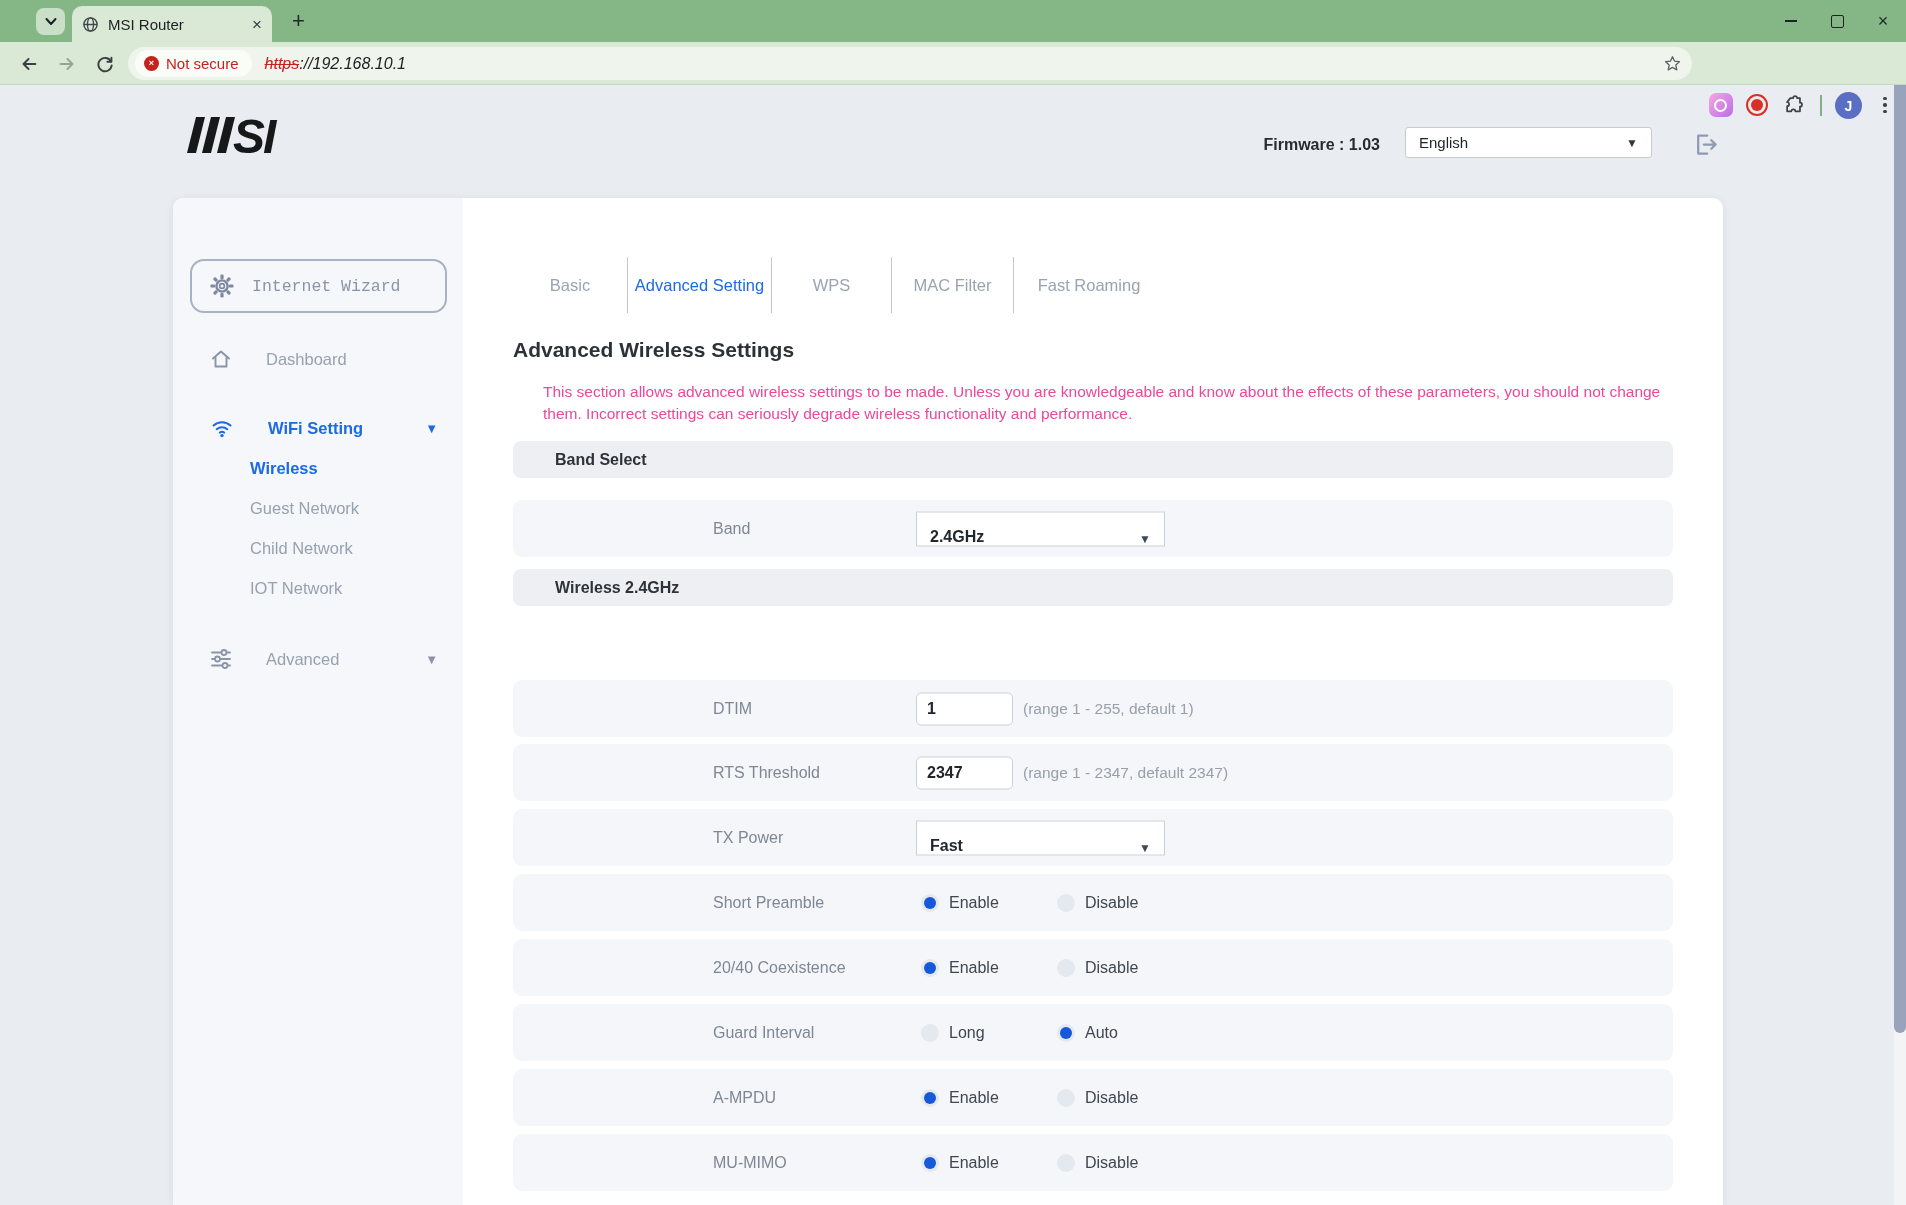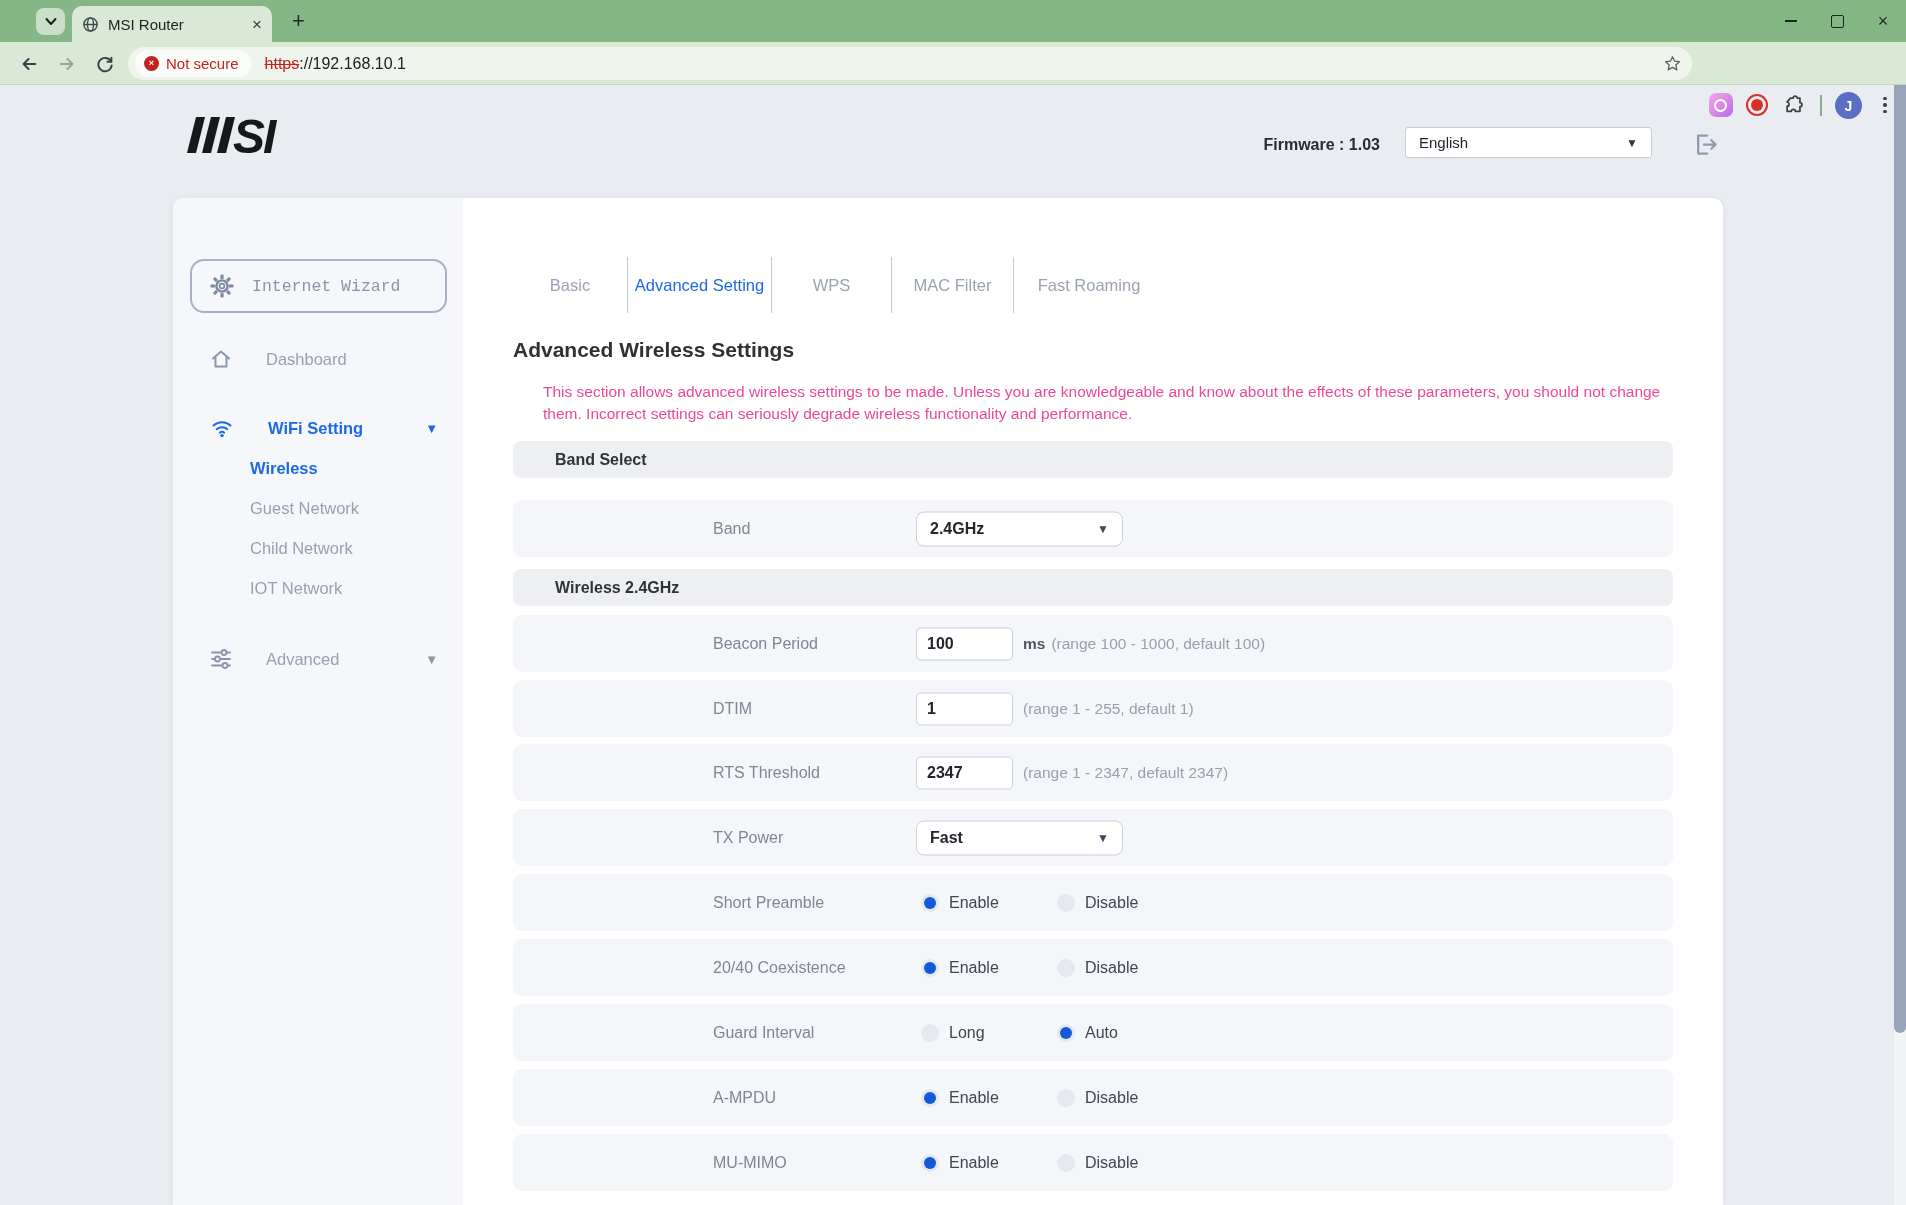--- a/index.html
+++ b/index.html
@@ -17,21 +17,21 @@
   .min-glyph{width:12px;height:2px;background:#1f2328;}
   .max-glyph{width:11px;height:11px;border:1.6px solid #1f2328;border-radius:2px;}
   .close-glyph{font-size:18px;color:#1f2328;line-height:1;}
 
   .toolbar{position:absolute;left:0;top:42px;width:100%;height:43px;background:#d9e9d6;border-bottom:1px solid #c3d8c0;box-sizing:border-box;}
   .navbtn{position:absolute;top:9px;width:26px;height:26px;display:flex;align-items:center;justify-content:center;cursor:pointer;}
   .urlbar{position:absolute;left:128px;top:5px;width:1564px;height:33px;border-radius:17px;background:#eff5ec;display:flex;align-items:center;}
   .chip{margin-left:7px;height:27px;border-radius:14px;background:#fafcf8;display:flex;align-items:center;gap:7px;padding:0 13px 0 9px;cursor:pointer;}
   .chip-icon{width:15px;height:15px;border-radius:50%;background:#c5221f;color:#fff;font-size:9px;font-weight:bold;display:flex;align-items:center;justify-content:center;line-height:1;}
   .chip-text{font-size:15px;color:#c5221f;white-space:nowrap;}
-  .url{margin-left:13px;font-size:16px;color:#202124;white-space:nowrap;}
+  .url{margin-left:13px;font-size:16px;color:#202124;white-space:nowrap;font-style:italic;}
   .url .scheme{color:#c5221f;text-decoration:line-through;}
   .star{margin-left:auto;margin-right:10px;cursor:pointer;display:flex;}
   .ext{position:absolute;top:51px;cursor:pointer;}
   .ext-pink{width:24px;height:24px;border-radius:7px;background:linear-gradient(135deg,#f6a9e0,#b96ce8);position:relative;}
   .ext-pink::after{content:"";position:absolute;left:5px;top:6px;width:9px;height:9px;border:2.5px solid #ffffff;border-radius:50%;}
   .ext-red{width:22px;height:22px;border-radius:50%;border:2px solid #d93025;box-sizing:border-box;display:flex;align-items:center;justify-content:center;}
   .ext-red::after{content:"";width:12px;height:12px;border-radius:50%;background:#d93025;}
   .tb-divider{position:absolute;left:1820px;top:53px;width:2px;height:21px;background:#84ae86;}
   .avatar{position:absolute;left:1835px;top:50px;width:27px;height:27px;border-radius:50%;background:#5a6ec4;color:#fff;font-size:14px;font-weight:bold;display:flex;align-items:center;justify-content:center;cursor:pointer;}
   .kebab{position:absolute;left:1876px;top:51px;width:18px;height:24px;display:flex;flex-direction:column;align-items:center;justify-content:center;gap:3px;cursor:pointer;}
@@ -65,21 +65,21 @@
   .ptab.active{color:#1d6ae5;font-weight:500;}
   .page-title{position:absolute;left:50px;top:140px;font-size:21px;font-weight:bold;color:#2d3237;}
   .page-desc{position:absolute;left:64px;top:183px;width:1150px;font-size:15.5px;line-height:21.5px;color:#ec4899;margin-left:16px;}
   .section-bar{position:absolute;left:50px;width:1160px;height:37px;background:#edeff3;border-radius:8px;display:flex;align-items:center;padding-left:42px;box-sizing:border-box;font-size:16px;font-weight:bold;color:#2d3339;}
   .row{position:absolute;left:50px;width:1160px;height:57px;background:#f5f6f9;border-radius:9px;}
   .row-label{position:absolute;left:200px;top:50%;transform:translateY(-50%);font-size:16px;color:#7e8795;white-space:nowrap;}
   .row-ctl{position:absolute;left:403px;top:50%;transform:translateY(-50%);display:flex;align-items:center;}
   .num-input{width:97px;height:33px;border:1.5px solid #c9cfd7;border-radius:5px;box-sizing:border-box;font-family:"Liberation Sans",sans-serif;font-size:16px;font-weight:bold;color:#22272d;padding:0 0 0 10px;outline:none;background:#fff;}
   .unit{margin-left:10px;font-size:15.5px;font-weight:600;color:#4f5660;}
   .hint{margin-left:6px;font-size:15.5px;color:#98a0ab;white-space:nowrap;}
-  .selbox{position:relative;width:207px;height:35px;background:#fff;border:1.5px solid #c9cfd7;border-radius:8px;box-sizing:border-box;display:flex;align-items:center;padding-left:13px;cursor:pointer;}
+  .selbox{position:relative;width:249px;height:35px;background:#fff;border:1.5px solid #c9cfd7;border-radius:0;box-sizing:border-box;display:flex;align-items:flex-end;padding-left:13px;cursor:pointer;}
   .selbox .val{font-size:16px;font-weight:bold;color:#22272d;}
   .selbox .arr{position:absolute;right:13px;font-size:12px;color:#3e4a5a;}
   .rgroup{display:flex;align-items:center;gap:10px;width:136px;cursor:pointer;}
   .rd{width:18px;height:18px;border-radius:50%;background:#e4e8ef;position:relative;flex:none;}
   .rd.on::after{content:"";position:absolute;inset:3px;border-radius:50%;background:#1558d8;}
   .rlab{font-size:16px;color:#3f4751;white-space:nowrap;}
 
   
   .sbar-track{position:absolute;left:1894px;top:85px;width:12px;height:1120px;background:#f3f4f6;}
   .sbar-thumb{position:absolute;left:0;top:0;width:12px;height:948px;background:#99a4bc;border-radius:0 0 6px 6px;cursor:pointer;}
@@ -288,28 +288,20 @@
             <span class="val">2.4GHz</span>
             <span class="arr">▼</span>
           </div>
         </div>
       </div>
 
       <div class="section-bar" style="top:371px;">
           <span>Wireless 2.4GHz</span>
         </div>
 
-      <div class="row" style="top:417px;">
-        <span class="row-label">Beacon Period</span>
-        <div class="row-ctl">
-          <input class="num-input" value="100" style="">
-          <span class="unit">ms</span>
-          <span class="hint">(range 100 - 1000, default 100)</span>
-        </div>
-      </div>
 
       <div class="row" style="top:482px;">
         <span class="row-label">DTIM</span>
         <div class="row-ctl">
           <input class="num-input" value="1" style="">
           <span class="hint" style="margin-left:10px;">(range 1 - 255, default 1)</span>
         </div>
       </div>
 
       <div class="row" style="top:546px;">

